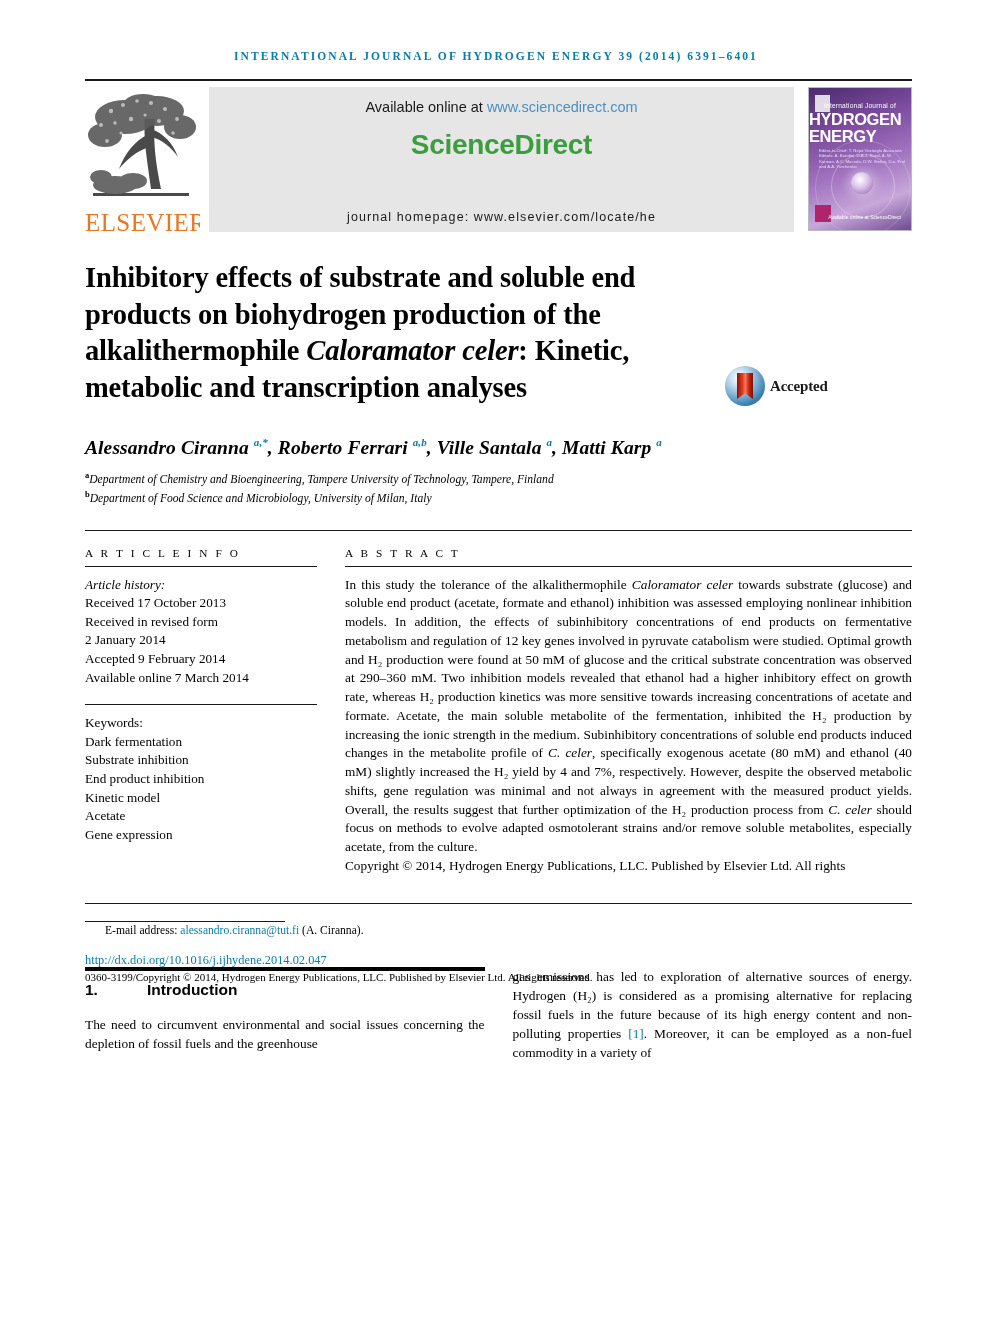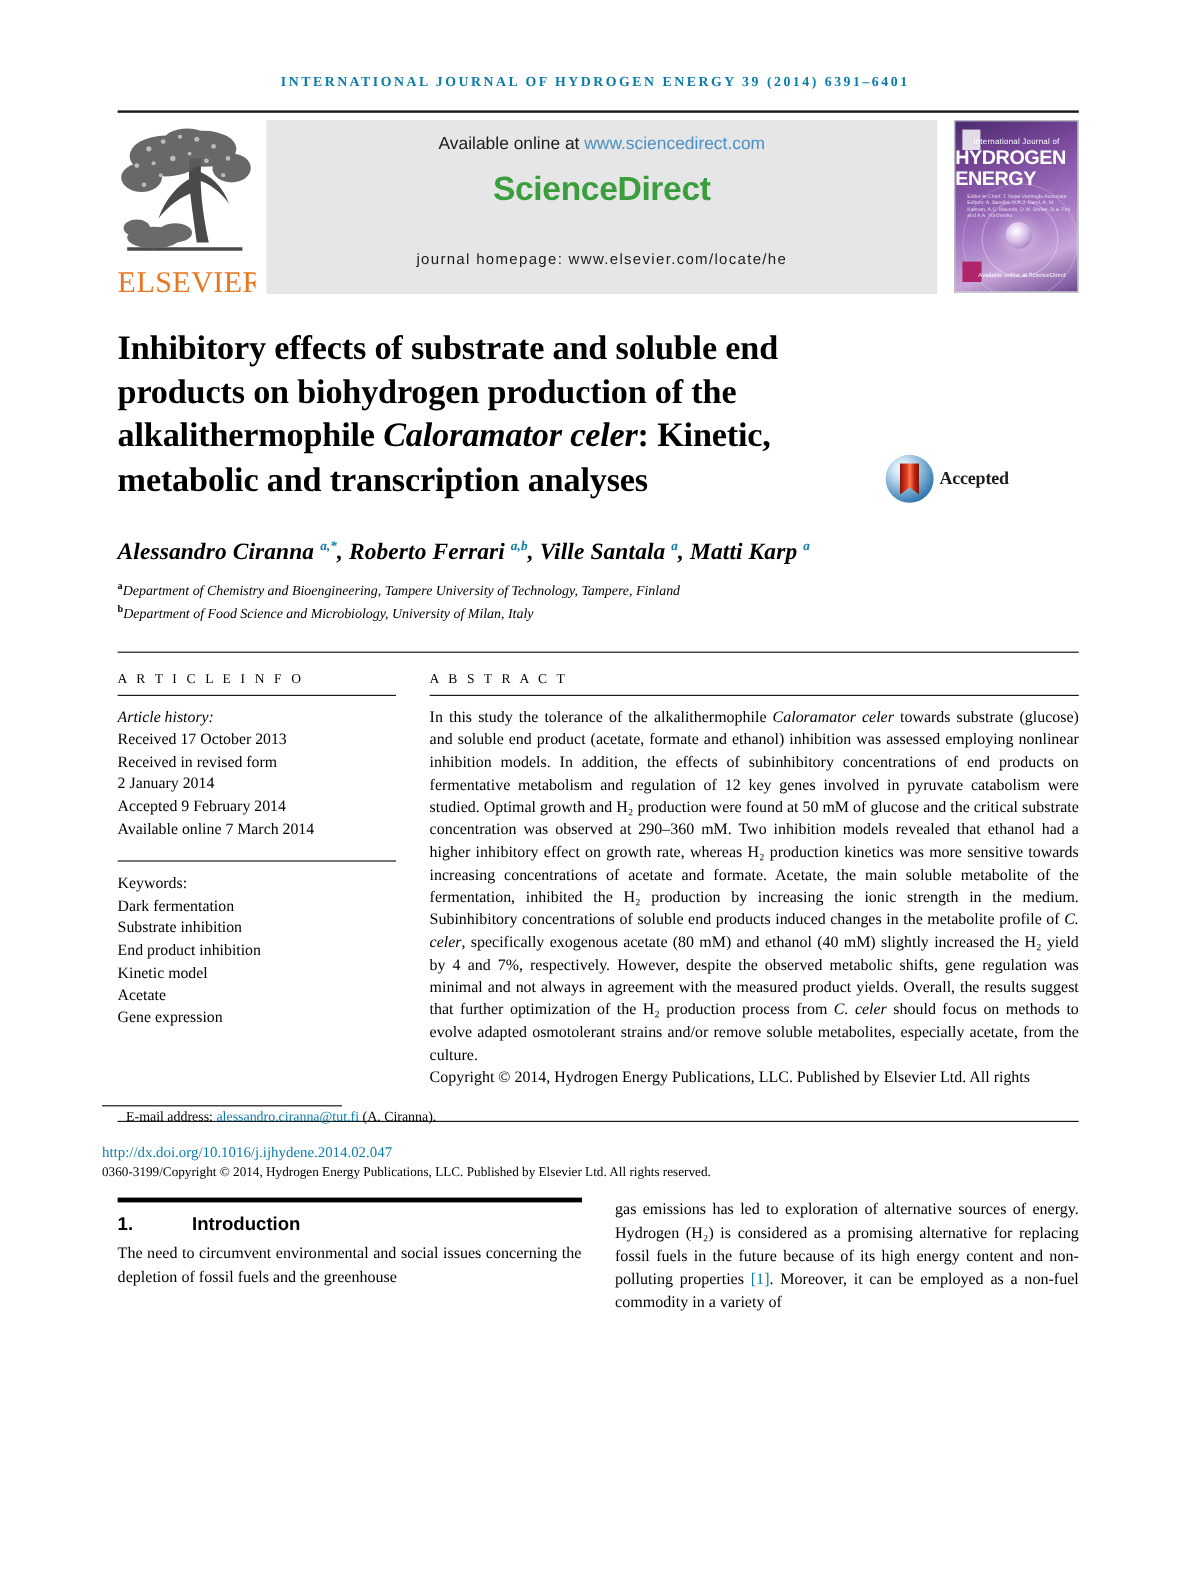--- a/index.html
+++ b/index.html
@@ -6,21 +6,21 @@
   html, body { margin: 0; padding: 0; }
   body {
     width: 992px;
     height: 1323px;
     background: #ffffff;
     font-family: "Liberation Serif", serif;
     color: #000000;
     position: relative;
     overflow: hidden;
   }
-  .page { position: relative; width: 992px; height: 1023px; padding: 13px; }
+  .page { position: relative; width: 992px; height: 1023px; padding: 0; }
 
   
   .running-head {
     text-align: center;
     color: #0b7ca8;
     font-family: "Liberation Serif", serif;
     font-size: 11.5px;
     letter-spacing: 2.1px;
     font-weight: 600;
     padding-top: 50px;
@@ -79,21 +79,21 @@
     color: #3a9e3d;
     margin-top: 14px;
     letter-spacing: -0.3px;
   }
   .homepage-line {
     font-family: "Liberation Sans", sans-serif;
     font-size: 12.5px;
     letter-spacing: 1.1px;
     color: #1a1a1a;
     position: absolute;
-    bottom: 22px;
+    bottom: 8px;
   }
   .cover-thumb {
     flex: 0 0 104px;
     width: 104px; height: 144px;
     border: 1px solid #b9b9c4;
     position: relative;
     overflow: hidden;
     background: linear-gradient(160deg,#4b2b6e 0%, #7b4a9c 28%, #a173c0 55%, #c8a7da 78%, #6e4a92 100%);
   }
   .cover-ijhe-top {
@@ -266,21 +266,21 @@
     font-size: 15.5px;
     margin-top: 10px;
     display: flex;
   }
   .sec-num { width: 62px; flex: 0 0 62px; }
   .body-text {
     font-family: "Liberation Serif", serif;
     font-size: 13.4px;
     line-height: 19.2px;
     text-align: justify;
-    margin-top: 4px;
+    margin-top: 16px;
   }
   .body-text p { margin: 0; }
   .body-text.no-head { margin-top: 0; }
   .ref-link { color: #0b7ca8; }
 
   
   .footer {
     position: absolute;
     left: 85px; right: 80px;
     bottom: 40px;

